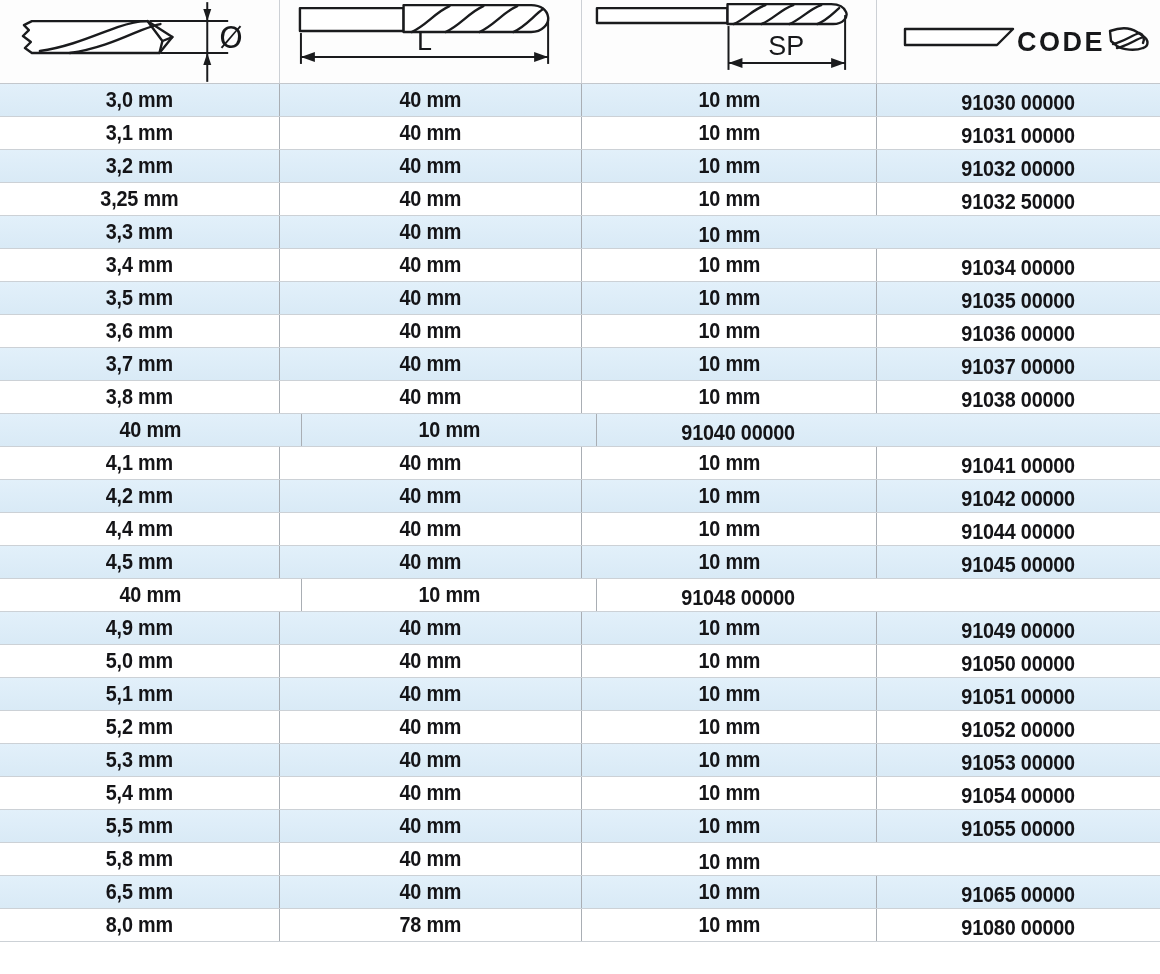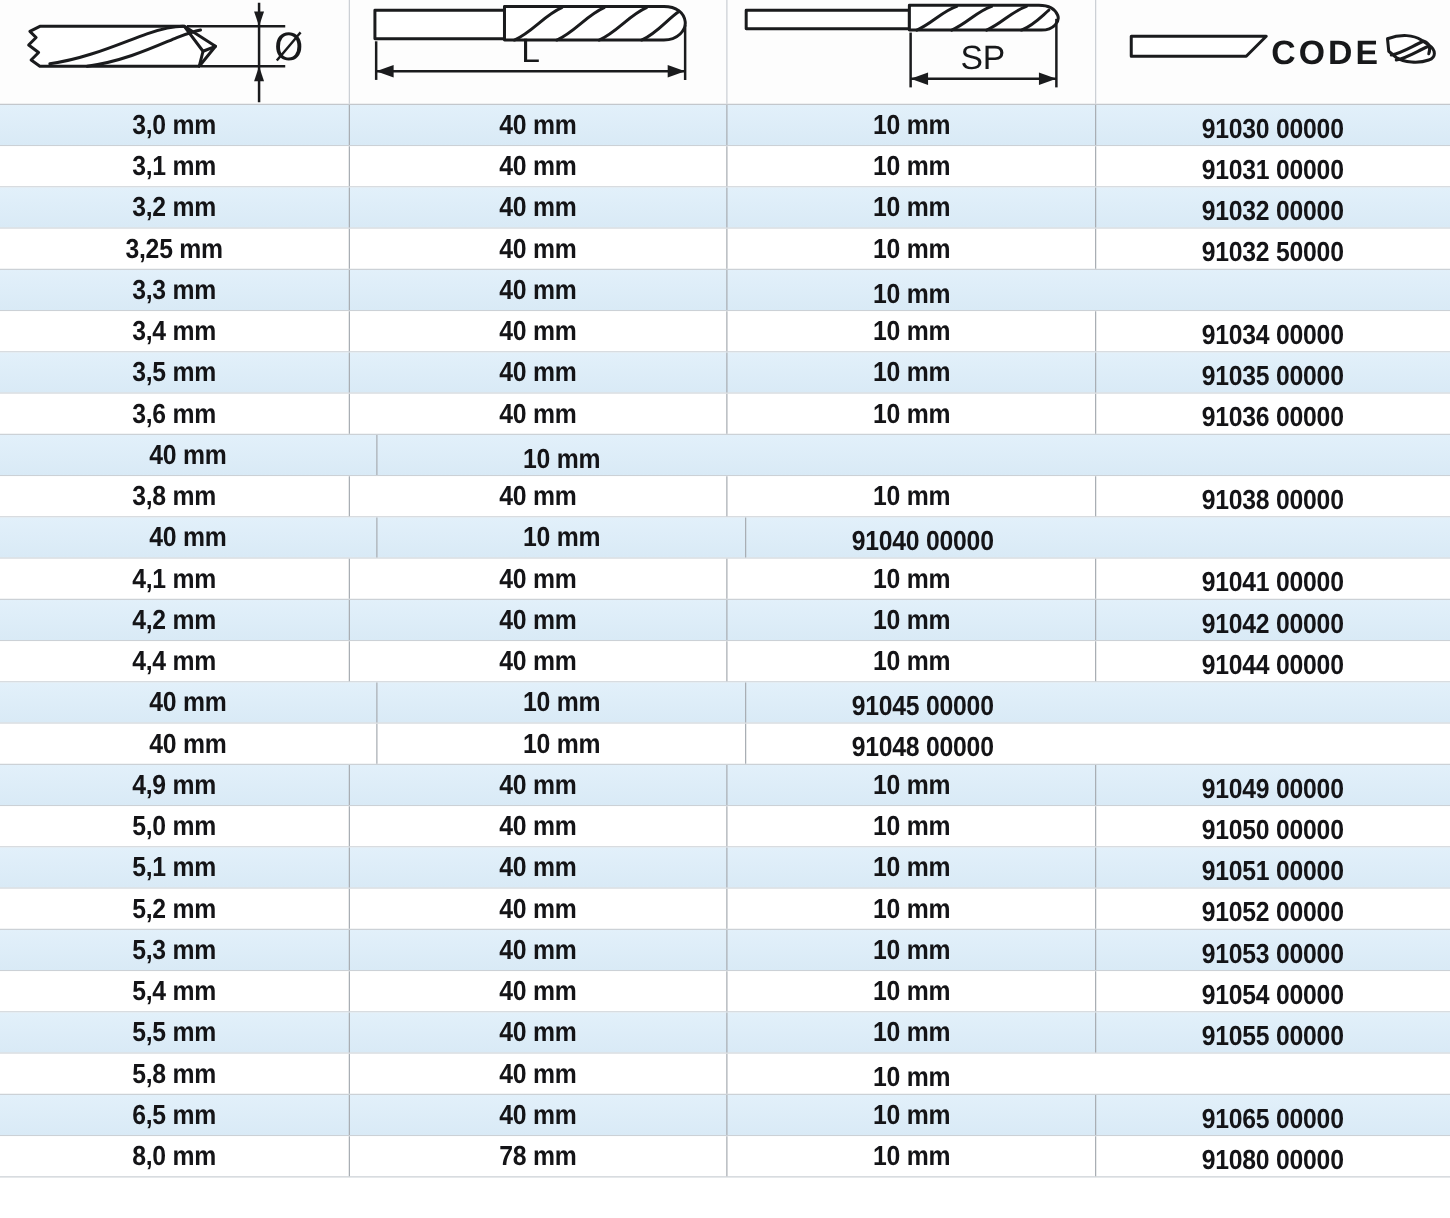--- a/index.html
+++ b/index.html
@@ -247,25 +247,31 @@
       </div>
       <div class="cell w3">
         <span class="val">10 mm</span>
       </div>
       <div class="cell w4">
         <span class="val">91036 00000</span>
       </div>
     </div>
 
     <div class="row alt">
-      <div class="cell w2">
-        <span class="val">40 mm</span>
-      </div>
-      <div class="cell w3">
-        <span class="val">10 mm</span>
+      <div class="cell w1">
+        <span class="val">3,7 mm</span>
+      </div>
+      <div class="cell w2">
+        <span class="val">40 mm</span>
+      </div>
+      <div class="cell w3">
+        <span class="val">10 mm</span>
+      </div>
+      <div class="cell w4">
+        <span class="val">91037 00000</span>
       </div>
     </div>
 
     <div class="row base">
       <div class="cell w1">
         <span class="val">3,8 mm</span>
       </div>
       <div class="cell w2">
         <span class="val">40 mm</span>
       </div>
@@ -328,20 +334,23 @@
       </div>
       <div class="cell w3">
         <span class="val">10 mm</span>
       </div>
       <div class="cell w4">
         <span class="val">91044 00000</span>
       </div>
     </div>
 
     <div class="row alt">
+      <div class="cell w1">
+        <span class="val">4,5 mm</span>
+      </div>
       <div class="cell w2">
         <span class="val">40 mm</span>
       </div>
       <div class="cell w3">
         <span class="val">10 mm</span>
       </div>
       <div class="cell w4">
         <span class="val">91045 00000</span>
       </div>
     </div>

